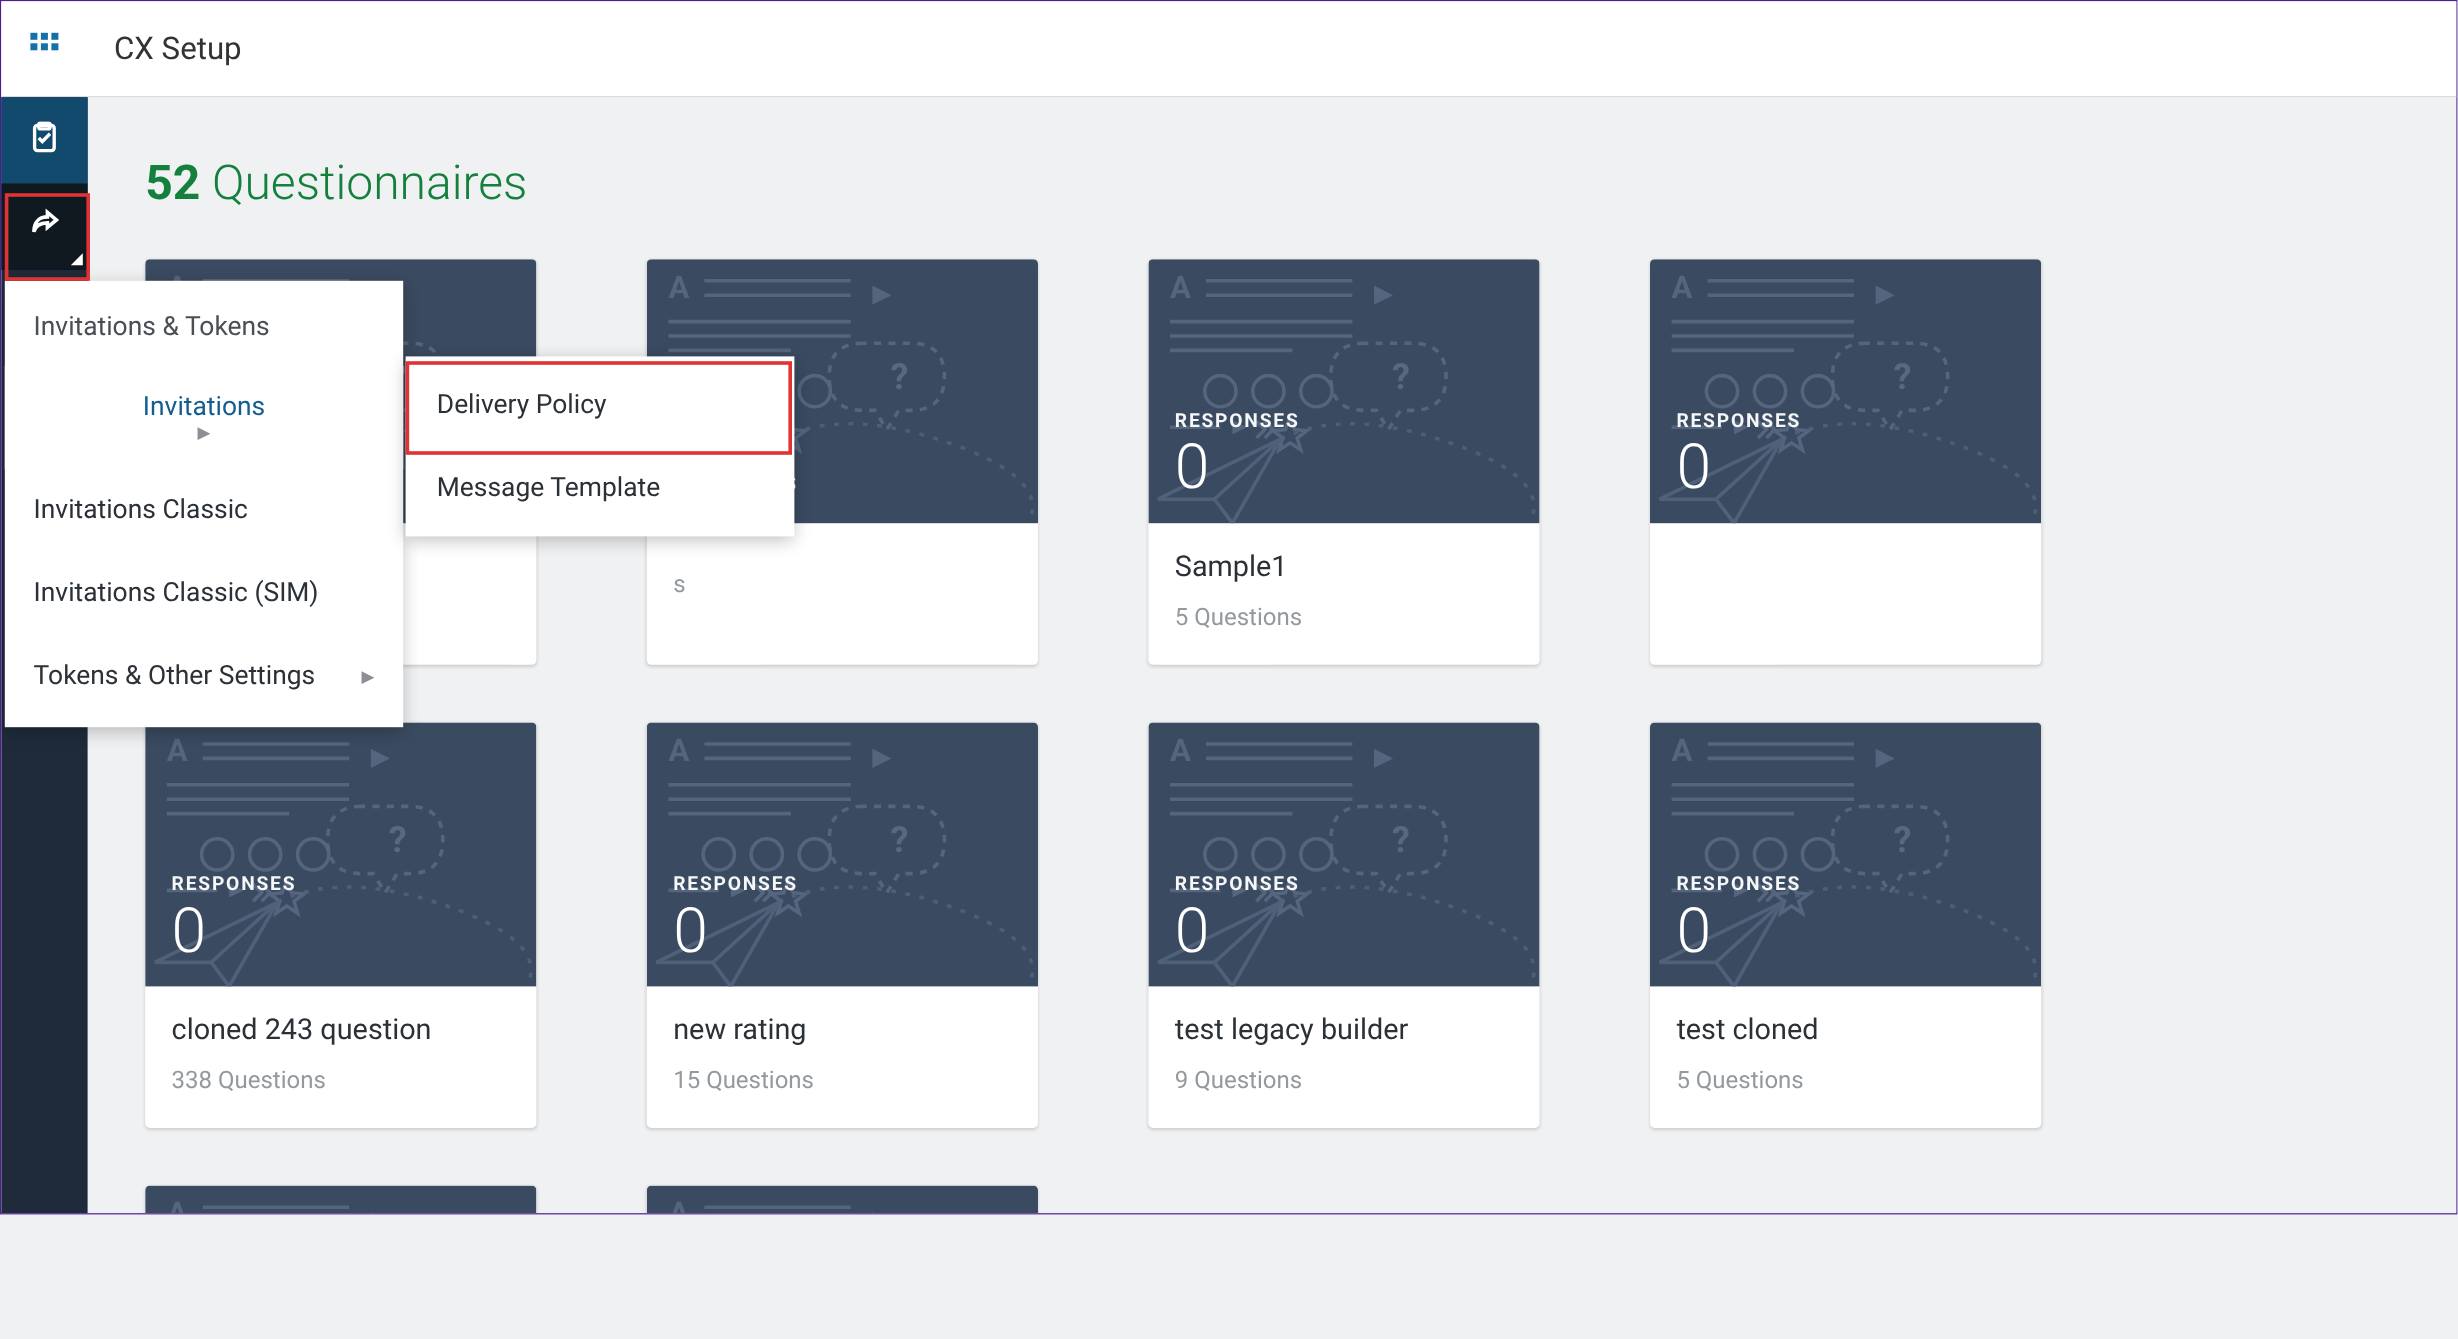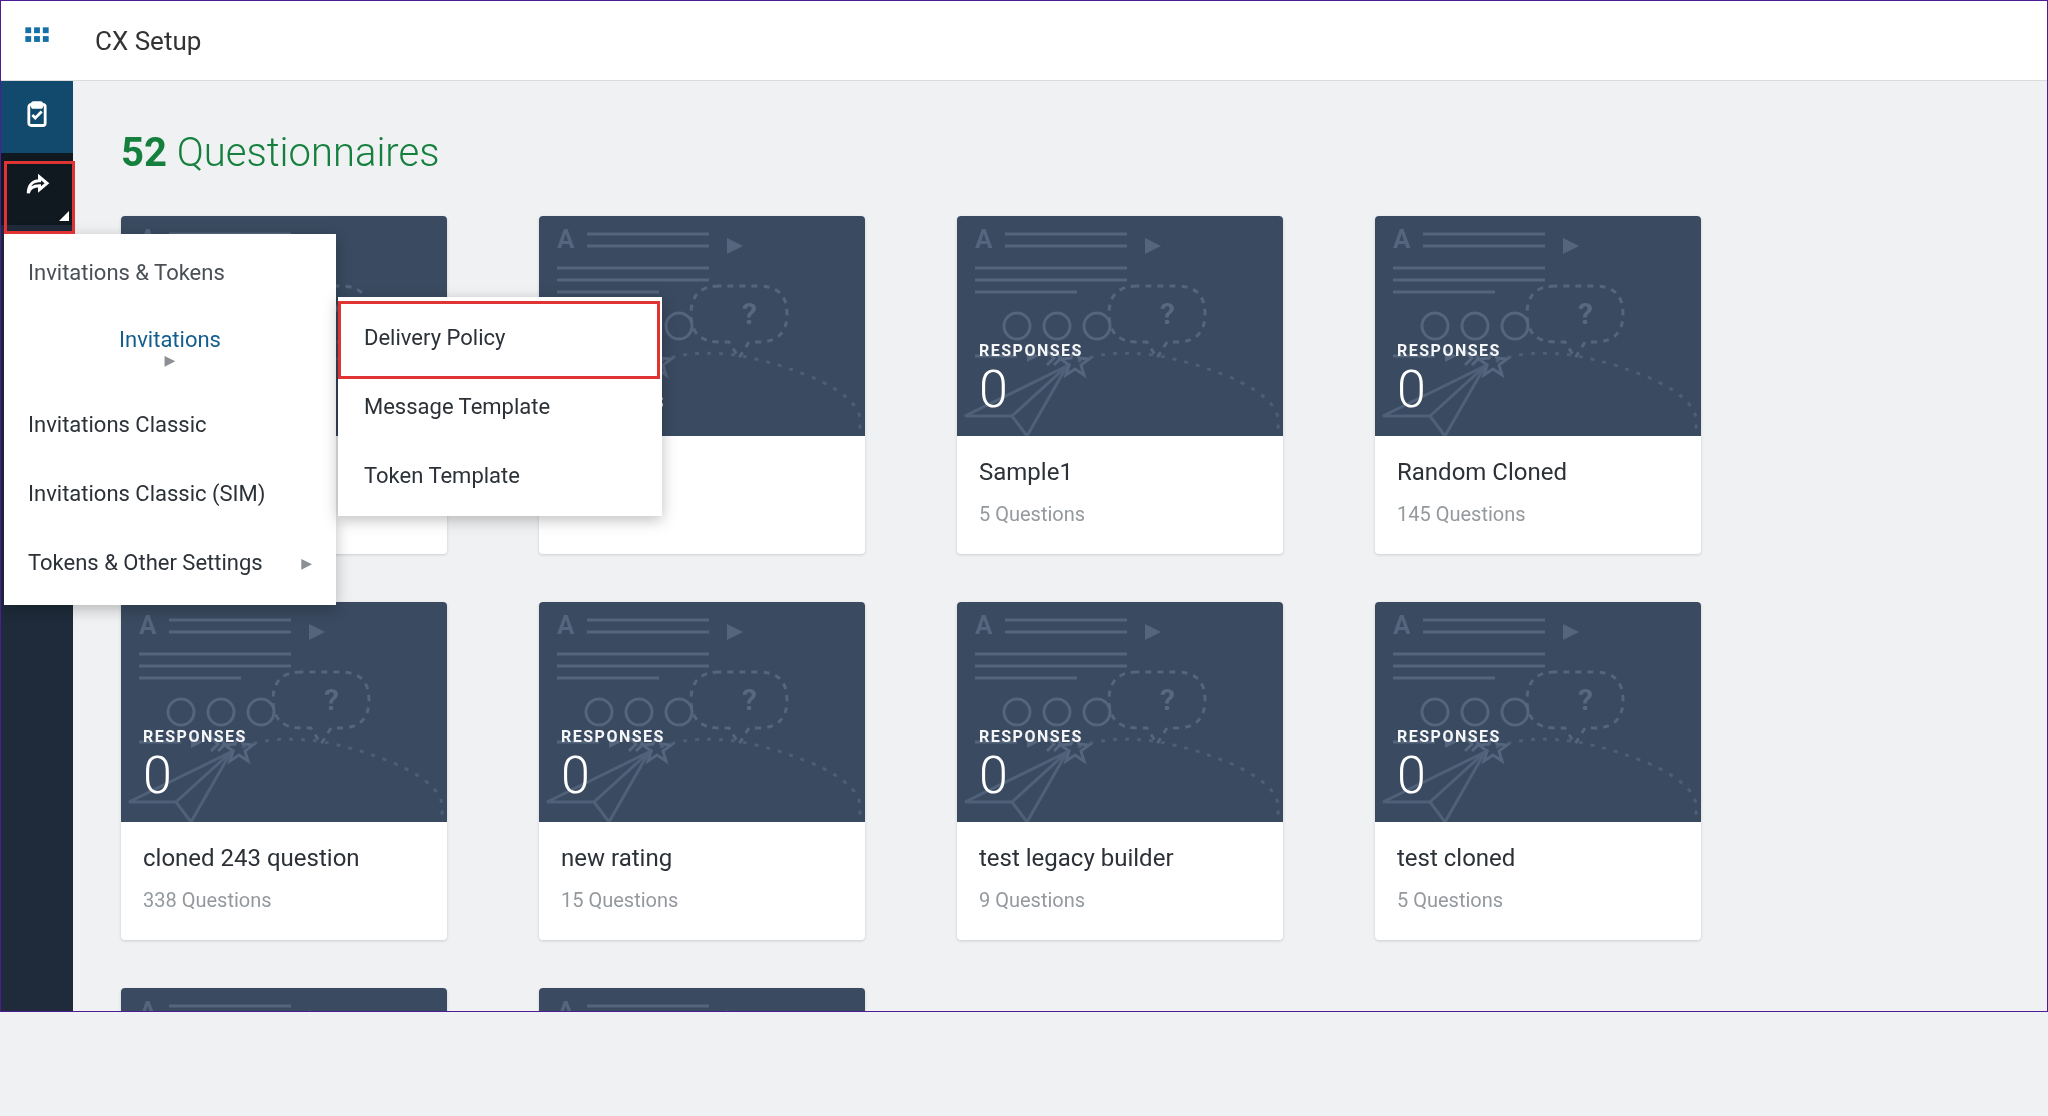--- a/index.html
+++ b/index.html
@@ -303,24 +303,20 @@
     </div>
         </div>
         <div class="card">
     <div class="card-top">
       <svg class="decor" viewBox="0 0 326 220" preserveAspectRatio="xMinYMin meet">
               <use href="#card-decor"></use>
             </svg>
       <div class="resp-label">RESPONSES</div>
       <div class="resp-count">0</div>
     </div>
-    <div class="card-body">
-      <div class="card-name">Random Cloned</div>
-      <div class="card-sub">145 Questions</div>
-    </div>
         </div>
         <div class="card">
     <div class="card-top">
       <svg class="decor" viewBox="0 0 326 220" preserveAspectRatio="xMinYMin meet">
               <use href="#card-decor"></use>
             </svg>
       <div class="resp-label">RESPONSES</div>
       <div class="resp-count">0</div>
     </div>
     <div class="card-body">
@@ -404,21 +400,20 @@
       <div class="item">
         <span>Tokens &amp; Other Settings</span>
         <span class="chev">▶</span>
       </div>
     </div>
 
   <div class="menu-l2" id="menu-l2">
 
   <div class="item"><span>Delivery Policy</span></div>
       <div class="item"><span>Message Template</span></div>
-      <div class="item"><span>Token Template</span></div>
     </div>
 
   <div class="hl-box" style="top:160px; left:3px; width:71px; height:73px;"></div>
   <div class="hl-box" style="top:300px; left:337px; width:322px; height:78px;"></div>
 
 </div>
 
 <svg id="decor-src" width="0" height="0" style="position:absolute">
   <defs>
     <g id="card-decor">

